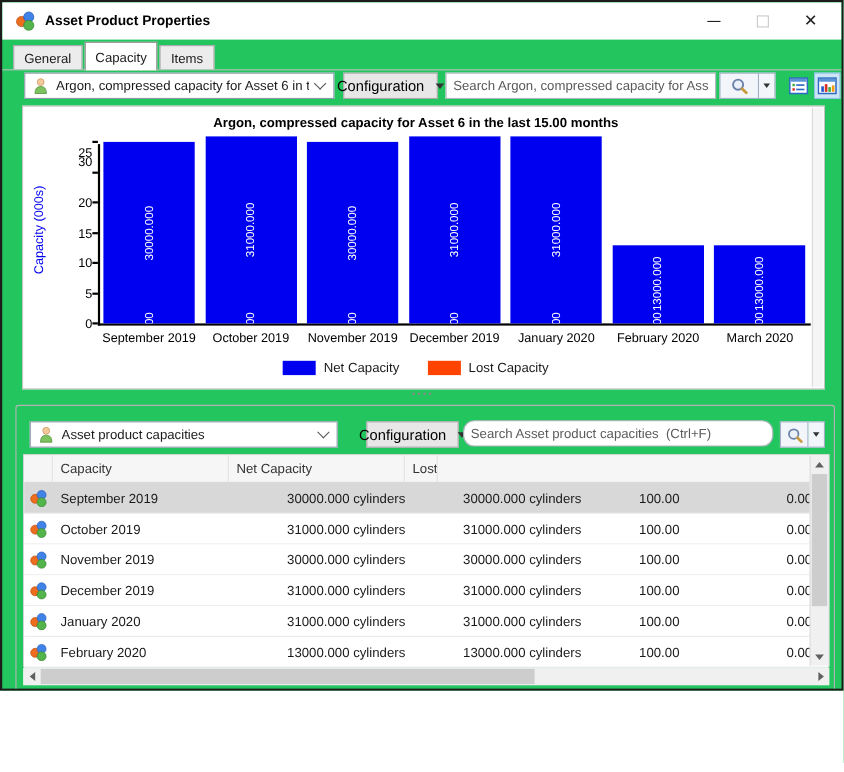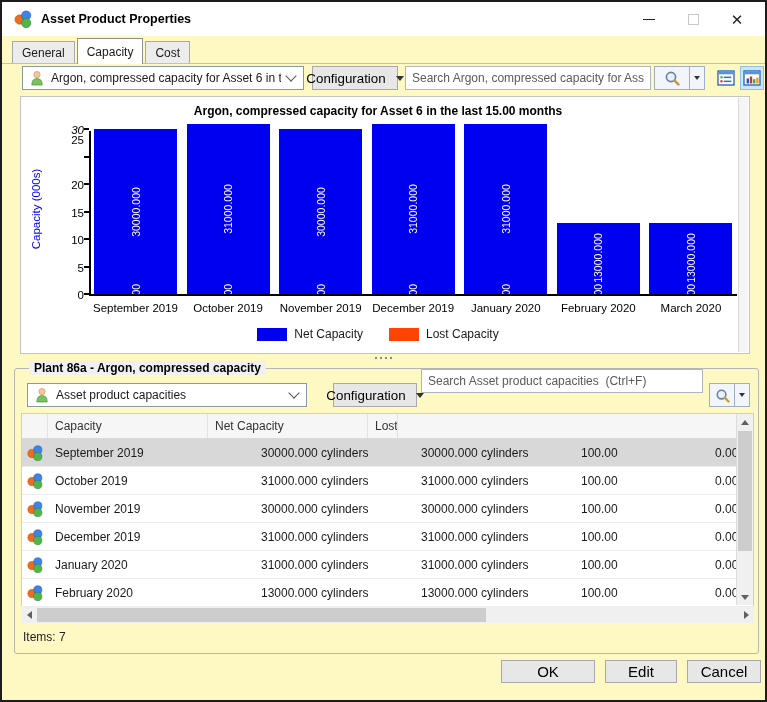--- a/index.html
+++ b/index.html
@@ -1,19 +1,19 @@
 <!DOCTYPE html>
 <html><head>
 <meta charset="utf-8">
 <style>
   * { box-sizing: border-box; margin: 0; padding: 0; }
   html,body { background:#ffffff; }
   body { font-family: "Liberation Sans", sans-serif; font-size: 12px; color:#1a1a1a; }
 
-  .window { position:relative; width:767px; height:702px; background:#fef9c3;
+  .window { position:relative; width:767px; height:628px; background:#22c55e;
             border:2px solid #1c1c1c; overflow:hidden; }
 
   
   .titlebar { position:absolute; left:0; top:0; right:0; height:34px; background:#ffffff;
               display:flex; align-items:center; padding-left:12px; }
   .titlebar .app-icon { width:18px; height:18px; margin-right:9px; }
   .titlebar .title { font-size:12.5px; font-weight:bold; color:#000; }
   .win-btns { position:absolute; right:6px; top:0; height:34px; display:flex; }
   .win-btn { width:44px; height:34px; display:flex; align-items:center; justify-content:center; }
   .min-glyph { width:12px; height:0; border-top:1.5px solid #222; }
@@ -180,21 +180,21 @@
         </div>
       <div class="win-btn">
           <span class="close-glyph">✕</span>
         </div>
     </div>
   </div>
 
   <div class="tabstrip">
     <div class="tab">General</div>
     <div class="tab active">Capacity</div>
-    <div class="tab">Cost</div>
+    <div class="tab">Items</div>
   </div>
 
   <div class="combo" style="left:20px; top:64px; width:282px;">
     <svg width="16" height="16" viewBox="0 0 16 16">
         <use href="#person-icon"></use>
       </svg>
     <span class="txt" style="margin-left:6px;">Argon, compressed capacity for Asset 6 in th</span>
     <span class="chev"></span>
   </div>
   <button class="btn cfg-btn" style="left:310px; top:64px; width:86px;">
@@ -232,21 +232,21 @@
         <div class="ytick-lbl" style="bottom: 20.5px;">5</div>
         <div class="ytick-mark" style="bottom: 26.5px;"></div>
         <div class="ytick-lbl" style="bottom: 48px;">10</div>
         <div class="ytick-mark" style="bottom: 54px;"></div>
         <div class="ytick-lbl" style="bottom: 75.5px;">15</div>
         <div class="ytick-mark" style="bottom: 81.5px;"></div>
         <div class="ytick-lbl" style="bottom: 103px;">20</div>
         <div class="ytick-mark" style="bottom: 109px;"></div>
         <div class="ytick-lbl" style="bottom: 148px;">25</div>
         <div class="ytick-mark" style="bottom: 136.5px;"></div>
-        <div class="ytick-lbl" style="bottom: 158px; font-style: italic;">30</div>
+        <div class="ytick-lbl" style="bottom: 140px;">30</div>
         <div class="ytick-mark" style="bottom: 164px;"></div>
         <div class="bar" style="left: 3px; width: 83px; height: 165px; background: rgb(0, 0, 240);">
           <span class="lbl-c">30000.000</span>
           <span class="lbl-b">0.000</span>
         </div>
         <div class="xlabel" style="left: -1.78571px; width: 92.5714px;">September 2019</div>
         <div class="bar" style="left: 95.5714px; width: 83px; height: 170.5px; background: rgb(0, 0, 240);">
           <span class="lbl-c">31000.000</span>
           <span class="lbl-b">0.000</span>
         </div>
@@ -291,34 +291,33 @@
   </div>
 
   <div class="splitter">
       <i></i>
       <i></i>
       <i></i>
       <i></i>
     </div>
 
   <div class="groupbox">
-    <div class="group-title">Plant 86a - Argon, compressed capacity</div>
 
     <div class="combo" style="left:12px; top:14px; width:280px;">
       <svg width="16" height="16" viewBox="0 0 16 16">
           <use href="#person-icon"></use>
         </svg>
       <span class="txt" style="margin-left:6px;">Asset product capacities</span>
       <span class="chev"></span>
     </div>
     <button class="btn cfg-btn" style="left:318px; top:14px; width:84px;">
       <span>Configuration</span>
       <span class="cfg-arrow"></span>
     </button>
-    <input class="search" style="left: 406px; top: 0; width: 282px;" placeholder="Search Asset product capacities  (Ctrl+F)">
+    <input class="search" style="left: 406px; top: 13px; width: 282px; border-radius: 10px;" placeholder="Search Asset product capacities  (Ctrl+F)">
     <div class="mag-split" style="left:694px; top:14px;">
       <div class="mag-main" style="width:26px;">
         <svg width="15" height="15" viewBox="0 0 16 16">
             <use href="#magnifier-icon"></use>
           </svg>
       </div>
       <div class="mag-arrow">
           <span class="tri"></span>
         </div>
     </div>

